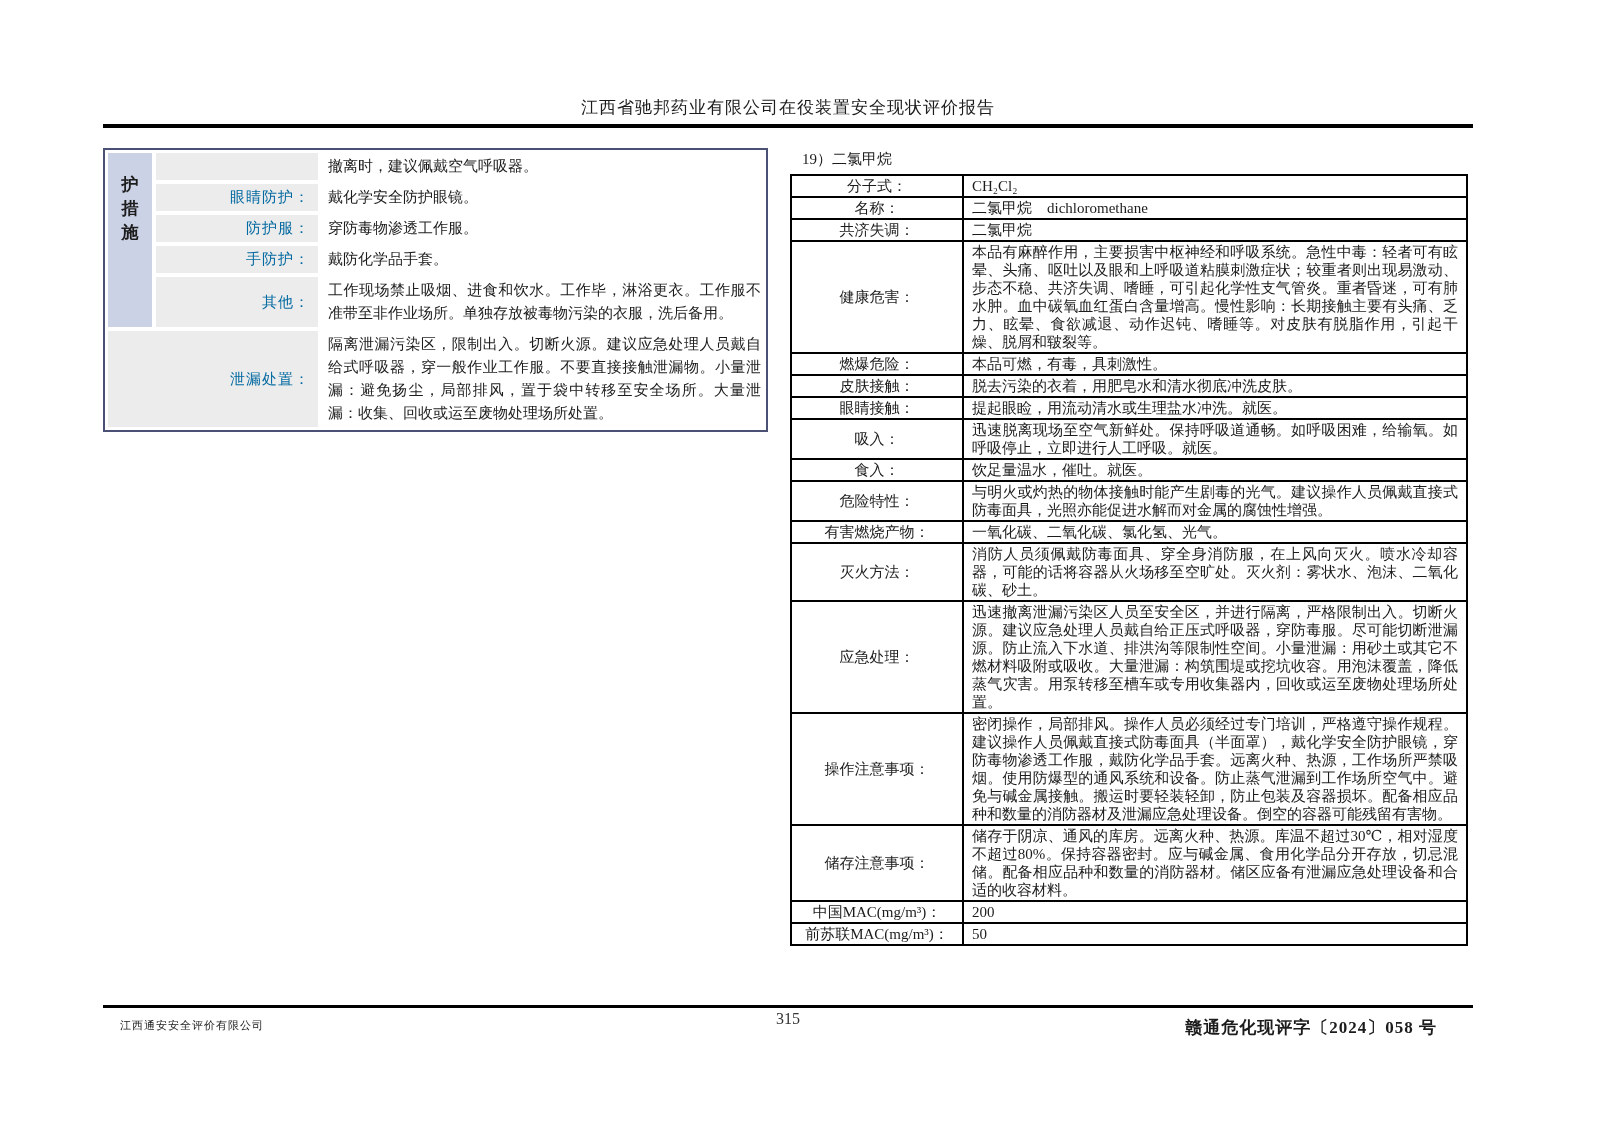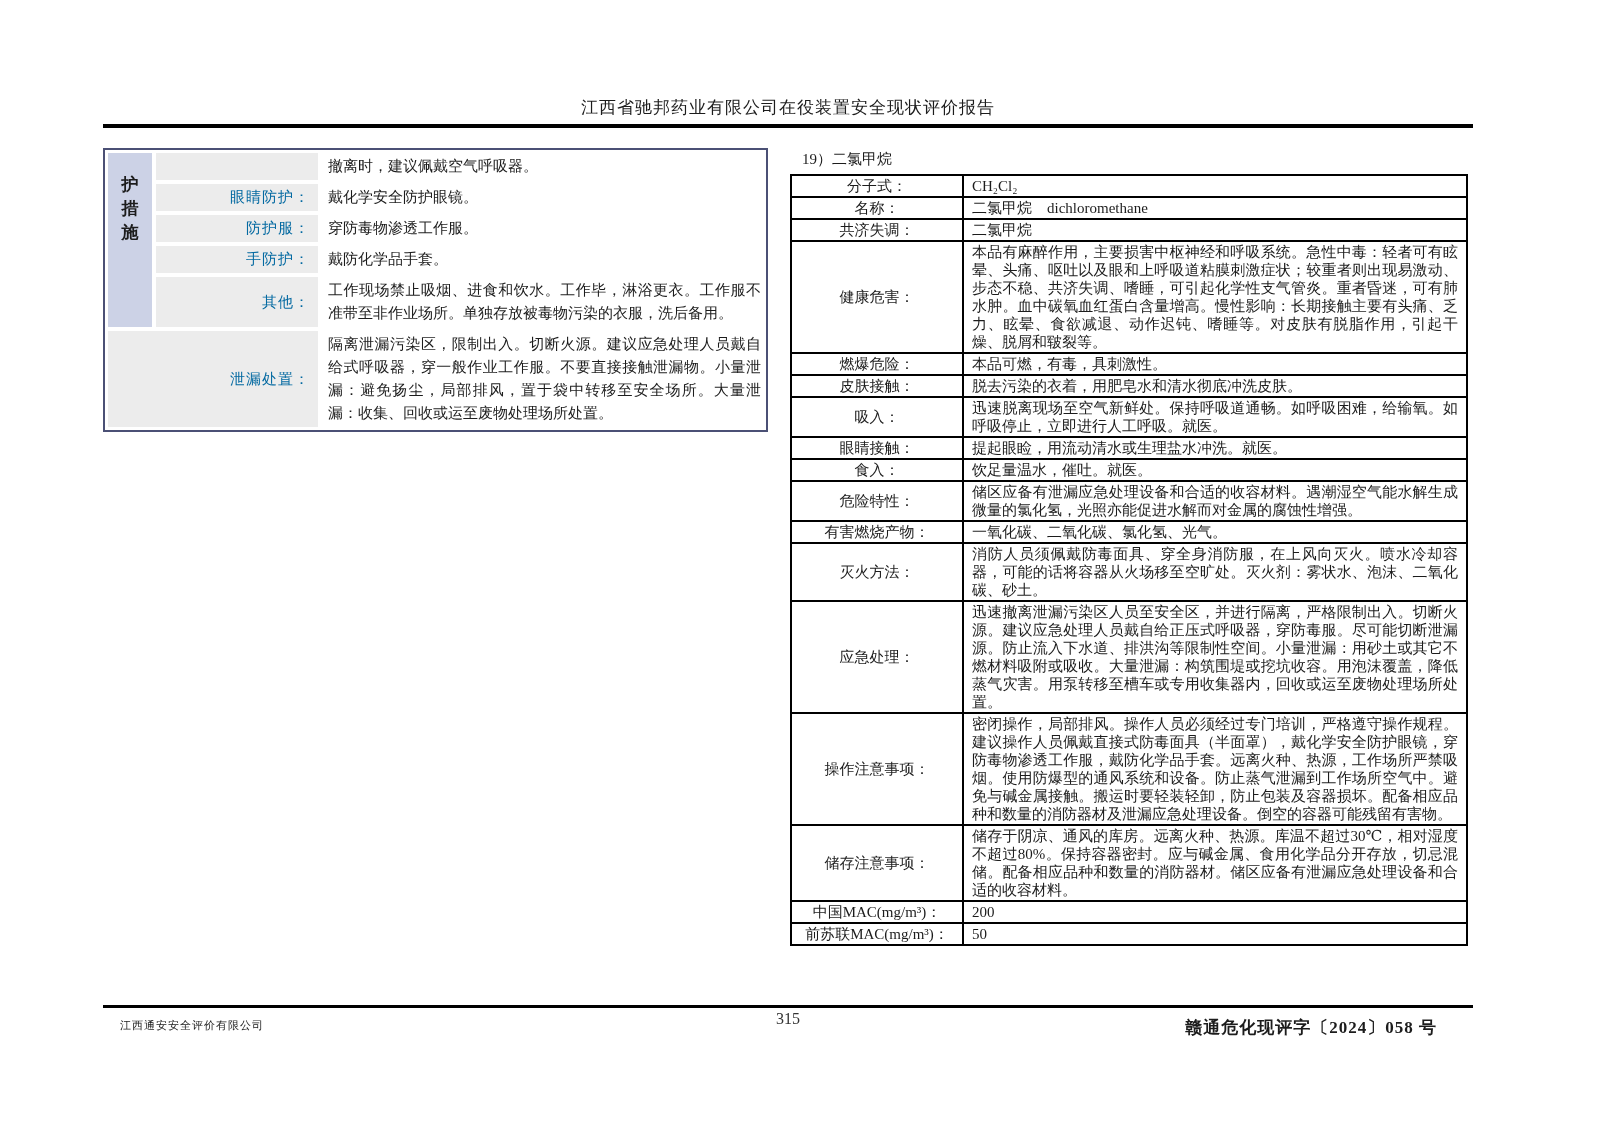--- a/index.html
+++ b/index.html
@@ -143,34 +143,34 @@
         </tr>
       <tr>
           <td class="lbl">燃爆危险：</td>
           <td class="val">本品可燃，有毒，具刺激性。</td>
         </tr>
       <tr>
           <td class="lbl">皮肤接触：</td>
           <td class="val">脱去污染的衣着，用肥皂水和清水彻底冲洗皮肤。</td>
         </tr>
       <tr>
+          <td class="lbl">眼睛接触：</td>
+          <td class="val">提起眼睑，用流动清水或生理盐水冲洗。就医。</td>
+        </tr>
+      <tr>
           <td class="lbl">吸入：</td>
           <td class="val">迅速脱离现场至空气新鲜处。保持呼吸道通畅。如呼吸困难，给输氧。如呼吸停止，立即进行人工呼吸。就医。</td>
         </tr>
       <tr>
-          <td class="lbl">眼睛接触：</td>
-          <td class="val">提起眼睑，用流动清水或生理盐水冲洗。就医。</td>
-        </tr>
-      <tr>
           <td class="lbl">食入：</td>
           <td class="val">饮足量温水，催吐。就医。</td>
         </tr>
       <tr>
           <td class="lbl">危险特性：</td>
-          <td class="val">储区应备有泄漏应急处理设备和合适的收容材料。遇潮湿空气能水解生成微量的氯化氢，光照亦能促进水解而对金属的腐蚀性增强。</td>
+          <td class="val">与明火或灼热的物体接触时能产生剧毒的光气。建议操作人员佩戴直接式防毒面具，光照亦能促进水解而对金属的腐蚀性增强。</td>
         </tr>
       <tr>
           <td class="lbl">有害燃烧产物：</td>
           <td class="val">一氧化碳、二氧化碳、氯化氢、光气。</td>
         </tr>
       <tr>
           <td class="lbl">灭火方法：</td>
           <td class="val">消防人员须佩戴防毒面具、穿全身消防服，在上风向灭火。喷水冷却容器，可能的话将容器从火场移至空旷处。灭火剂：雾状水、泡沫、二氧化碳、砂土。</td>
         </tr>
       <tr>

